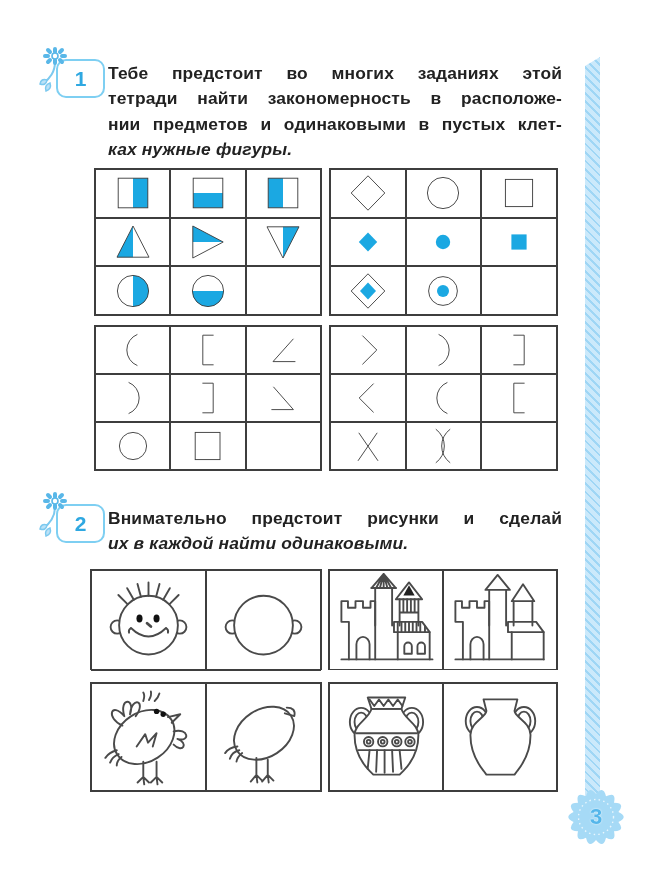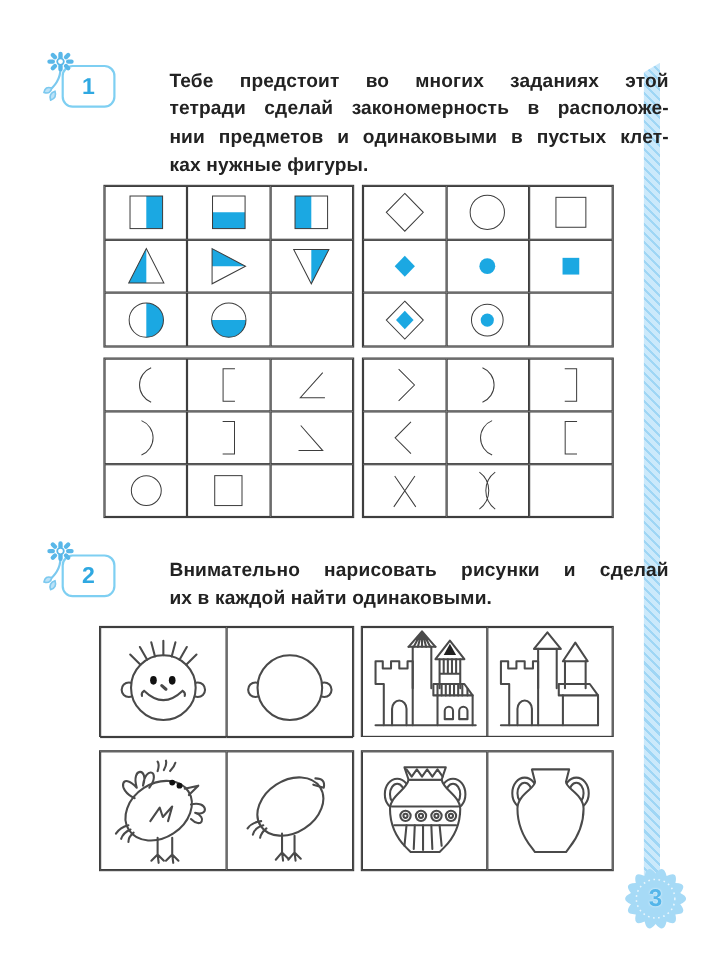--- a/index.html
+++ b/index.html
@@ -11,23 +11,23 @@
   .page{position:relative;width:650px;height:877px;background:#fff;overflow:hidden;
         font-family:"Liberation Sans","DejaVu Sans",sans-serif;}
   .ribbon{position:absolute;left:585px;top:57px;width:15px;height:747px;
           background:repeating-linear-gradient(45deg,var(--ribbon-light) 0 4px,var(--ribbon-dark) 4px 6px);
           clip-path:polygon(0 9px,100% 0,100% 100%,0 100%);}
   .task-badge{position:absolute;width:45px;height:35px;border:2.4px solid var(--badge-border);
           border-radius:10px;background:#fff;display:flex;align-items:center;justify-content:center;
           color:var(--badge-number);font-size:21px;font-weight:700;z-index:2;}
   .flower{position:absolute;width:34px;height:46px;z-index:3;}
   .task-text{position:absolute;left:108px;width:454px;color:var(--text);
-          font-size:17.4px;line-height:25.4px;font-weight:600;letter-spacing:.15px;margin-left:46px;}
+          font-size:17.4px;line-height:25.4px;font-weight:600;letter-spacing:.15px;}
   .task-text div{text-align:justify;text-align-last:justify;}
-  .task-text div:last-child{text-align-last:left;}
+  .task-text div:last-child{text-align-last:left;font-style:italic;}
   .shape-grid{position:absolute;display:grid;grid-template-columns:repeat(3,1fr);
           grid-template-rows:repeat(3,1fr);border:1.6px solid var(--grid-line);background:#fff;}
   .shape-grid .cell{border:.8px solid var(--grid-line);display:flex;align-items:center;justify-content:center;}
   .shape-grid .cell svg{width:40px;height:40px;}
   .shape-grid .cell svg *{stroke:#3d3d3d;stroke-width:2.3;fill:none;}
   .pair-grid{position:absolute;display:grid;grid-template-columns:1fr 1fr;
           border:1.6px solid var(--grid-line);background:#fff;}
   .pair-grid .pcell{border:.8px solid var(--grid-line);padding:2px;display:flex;align-items:center;justify-content:center;}
   .pair-grid .pcell svg{width:100%;height:100%;}
   .pair-grid .pcell svg *{stroke:#4a4a4a;stroke-width:2;fill:none;stroke-linecap:round;stroke-linejoin:round;}
@@ -50,21 +50,21 @@
     <g stroke="#59B7E8" stroke-width="4" stroke-linecap="round" fill="none">
       <path d="M17 3v3M27 10h-3M7 10h3M24 4l-2 2M10 4l2 2M24 16l-2 -2M10 16l2 -2M17 17v-3"></path>
     </g>
     <circle cx="17" cy="10" r="3" fill="#fff" stroke="#59B7E8" stroke-width="1.6"></circle>
   </svg>
   <div class="task-badge" style="left:56px;top:59px">
     <span>1</span>
   </div>
   <div class="task-text" style="top:61px">
     <div>Тебе предстоит во многих заданиях этой</div>
-    <div>тетради сделай закономерность в расположе-</div>
+    <div>тетради найти закономерность в расположе-</div>
     <div>нии предметов и одинаковыми в пустых клет-</div>
     <div>ках нужные фигуры.</div>
   </div>
 
   <div class="shape-grid" style="left:94px;top:168px;width:226px;height:146px">
       <div class="cell">
         <svg viewBox="0 0 100 100">
           <path d="M50 13H87V87H50Z" style="fill:var(--accent);stroke:none"></path>
           <rect x="13" y="13" width="74" height="74"></rect>
         </svg>
@@ -251,21 +251,21 @@
     <path d="M12 37q2 6 -4 8q-2 -6 4 -8Z" stroke="#7CC9EF" stroke-width="1.5" fill="#BCE2F7"></path>
     <g stroke="#59B7E8" stroke-width="4" stroke-linecap="round" fill="none">
       <path d="M17 3v3M27 10h-3M7 10h3M24 4l-2 2M10 4l2 2M24 16l-2 -2M10 16l2 -2M17 17v-3"></path>
     </g>
     <circle cx="17" cy="10" r="3" fill="#fff" stroke="#59B7E8" stroke-width="1.6"></circle>
   </svg>
   <div class="task-badge" style="left:56px;top:504px">
     <span>2</span>
   </div>
   <div class="task-text" style="top:506px">
-    <div>Внимательно нарисовать рисунки и сделай</div>
+    <div>Внимательно предстоит рисунки и сделай</div>
     <div>их в каждой найти одинаковыми.</div>
   </div>
 
   <div class="pair-grid" style="left:90px;top:569px;width:230px;height:99px">
       <div class="pcell">
         <svg viewBox="0 0 115 100" preserveAspectRatio="xMidYMid meet">
           <circle cx="24.5" cy="57" r="7"></circle>
           <circle cx="90.5" cy="57" r="7"></circle>
    <circle cx="57.5" cy="55" r="31" style="fill:#ffffff"></circle>
    <path d="M57.5 24V10M65.5 25.1L69.1 11.5M73 28.2L80 16M79.4 33.1L89.3 23.2M49.5 25.1L45.9 11.5M42 28.2L35 16M35.6 33.1L25.7 23.2"></path>

